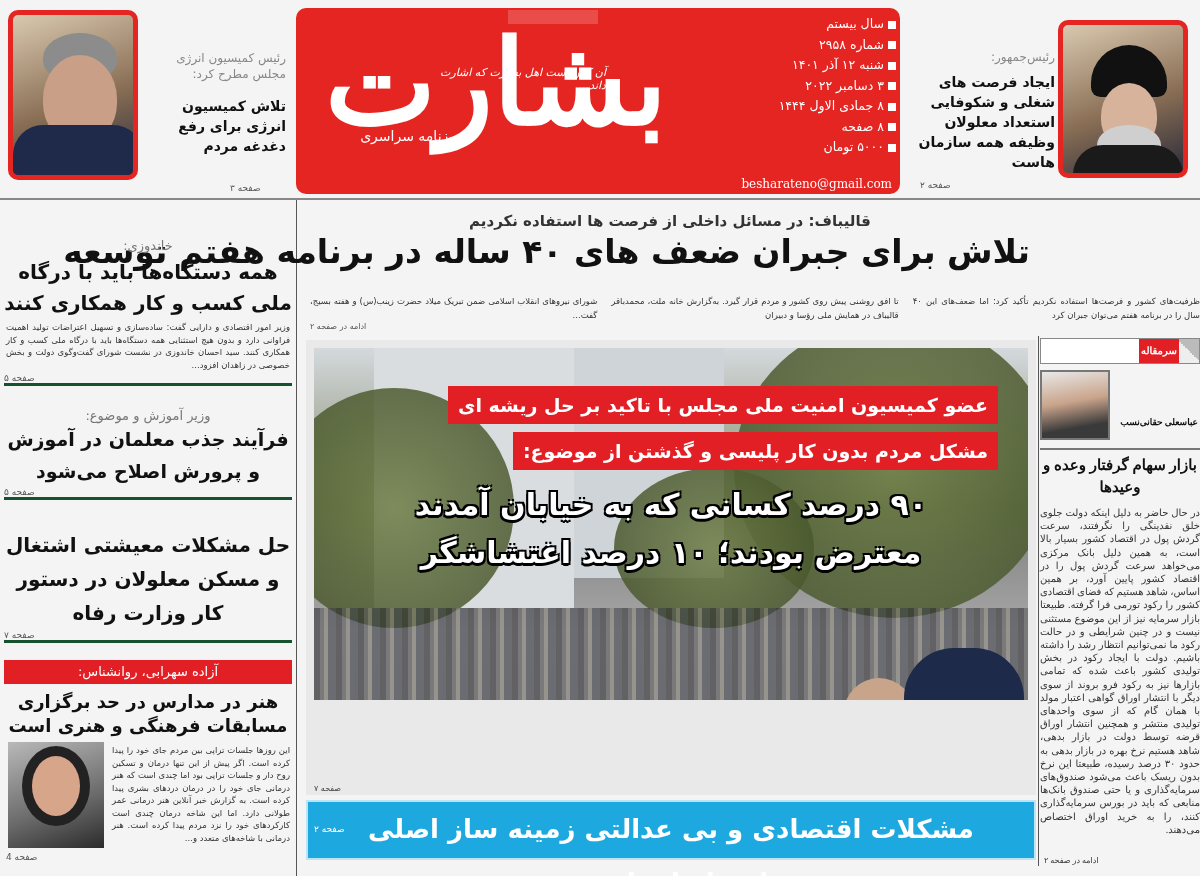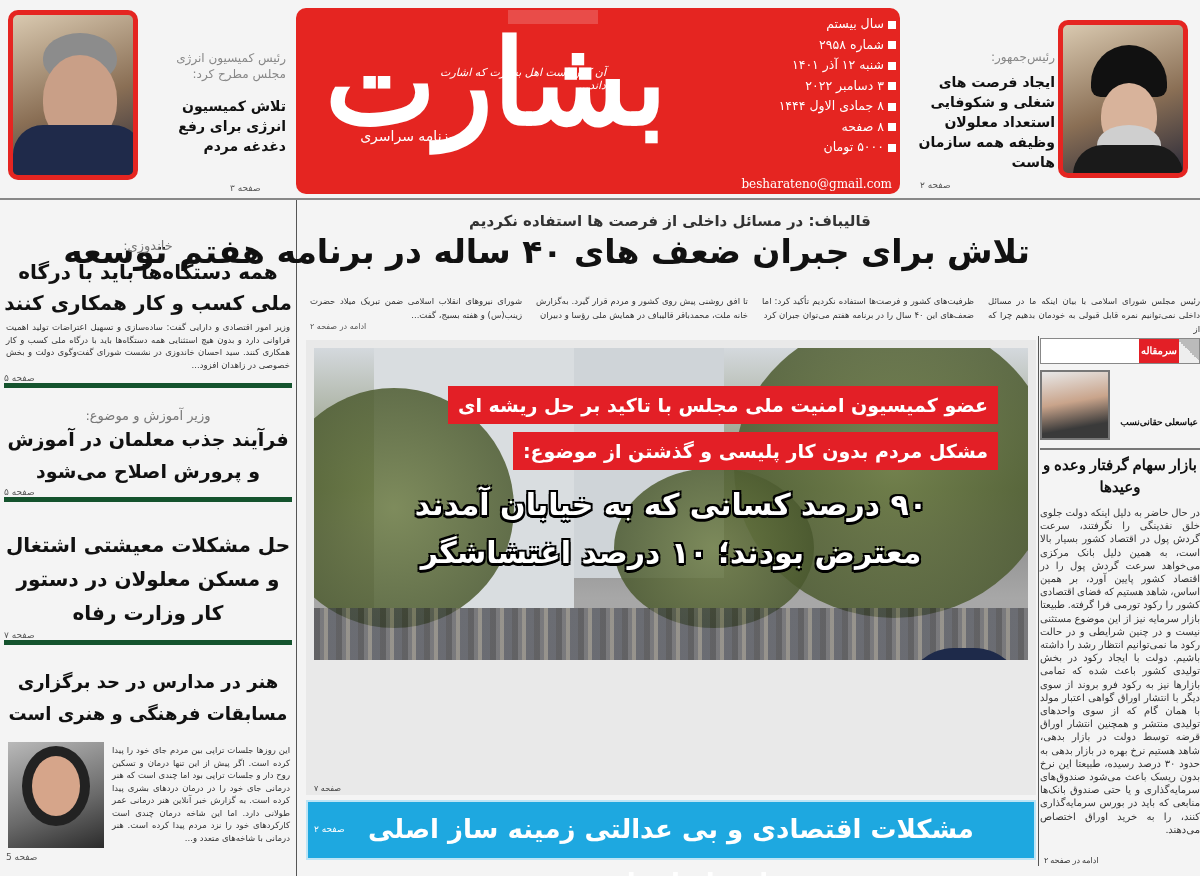--- a/index.html
+++ b/index.html
@@ -30,21 +30,21 @@
   .rule-v { width: 1px; background: #555; }
 
   
   .lead-kicker { left: 310px; top: 212px; width: 720px; font-size: 15px; color: #333; text-align: center; font-weight: bold; }
   .lead-title { left: 310px; top: 232px; width: 720px; font-size: 33px; font-weight: bold; text-align: center; letter-spacing: -0.5px; color: #111; white-space: nowrap; }
   .lead-cols { left: 310px; top: 294px; width: 720px; height: 38px; display: flex; gap: 14px; }
   .lead-cols p { flex: 1; font-size: 8.5px; line-height: 14px; color: #333; text-align: justify; }
 
   
   .main-photo-wrap { left: 306px; top: 340px; width: 730px; height: 455px; background: #e9e9e9; }
-  .main-photo { position: absolute; left: 8px; top: 8px; width: 714px; height: 312px; overflow: hidden;
+  .main-photo { position: absolute; left: 8px; top: 8px; width: 714px; height: 352px; overflow: hidden;
     background:
       linear-gradient(180deg, rgba(210,215,220,0.9) 0%, rgba(150,160,140,0.7) 20%, rgba(110,125,90,0.85) 45%, rgba(120,120,120,0.8) 60%, rgba(160,160,160,0.9) 80%, #a6a6a6 100%); }
   .main-photo .bld { position: absolute; background: #d9dde0; }
   .main-photo .tree { position: absolute; border-radius: 50%; background: radial-gradient(circle,#6e7d45,#3f4d27); opacity: .85; }
   .main-photo .crowd { position: absolute; left: 0; right: 0; top: 260px; height: 170px; background: repeating-linear-gradient(90deg,#2a2a2e 0 6px,#55555a 6px 10px,#8a8478 10px 14px,#3a3d48 14px 22px); opacity: .55; }
   .main-photo .car { position: absolute; left: 300px; top: 370px; width: 220px; height: 70px; background: #c9c9c9; border-radius: 40px 40px 0 0; }
   .main-photo .person { position: absolute; left: 590px; top: 300px; width: 120px; height: 140px; background: #1e2a4a; border-radius: 50px 50px 0 0; }
   .main-photo .person2 { position: absolute; left: 530px; top: 330px; width: 70px; height: 110px; background: #c7a48a; border-radius: 40px 40px 0 0; }
   .overlay-red { position: absolute; background: #e31f26; color: #fff; font-weight: bold; font-size: 19px; line-height: 38px; padding: 0 10px; white-space: nowrap; }
   .overlay-big { position: absolute; color: #fff; font-weight: bold; font-size: 30px; line-height: 44px; text-align: center; width: 714px; left: 0;
@@ -52,21 +52,21 @@
   .photo-ref { position: absolute; left: 8px; bottom: 2px; font-size: 8px; color: #444; }
 
   .blue-banner { left: 306px; top: 800px; width: 730px; height: 60px; background: #1ea8e0; color: #fff; font-weight: bold; font-size: 26px; line-height: 54px; text-align: center; border: 2px solid #bde4f5; }
   .blue-banner .page-ref { position: absolute; left: 6px; bottom: 2px; color: #fff; font-weight: normal; }
 
   
   .lc-block { position: absolute; left: 4px; width: 288px; text-align: center; margin-top: 24px; }
   .lc-kicker { font-size: 13px; color: #777; }
   .lc-title { font-size: 20px; font-weight: bold; line-height: 31px; color: #111; }
   .lc-body { font-size: 8.5px; line-height: 12.5px; color: #333; text-align: justify; padding: 0 2px; }
-  .lc-ref { font-size: 9px; color: #555; text-align: left; border-bottom: 5px solid #14532d; }
+  .lc-ref { font-size: 9px; color: #555; text-align: left; border-bottom: 3px solid #14532d; }
   .red-strip { background: #e31f26; color: #fff; font-size: 13px; line-height: 24px; text-align: center; }
   .portrait-sm { position: absolute; background: linear-gradient(160deg,#b9b9b9,#6a6a6a 60%,#2b2b2b); }
 
   
   .ed-box { left: 1040px; top: 338px; width: 160px; font-family: Liberation Serif, serif; }
   .ed-tag { height: 26px; border: 1px solid #888; position: relative; background: #fff; }
   .ed-tag .lbl { position: absolute; right: 20px; top: 0; width: 40px; height: 24px; background: #e31f26; color: #fff; font-size: 10px; line-height: 24px; text-align: center; font-weight: bold; }
   .ed-tag .corner { position: absolute; right: 0; top: 0; width: 20px; height: 24px; background: linear-gradient(225deg,#bbb 50%,#eee 50%); }
   .ed-photo { position: absolute; left: 0; top: 32px; width: 70px; height: 70px; border: 2px solid #777; background: linear-gradient(170deg,#e8e8e8,#c9a48b 45%,#3a3a3a 80%); }
   .ed-author { position: absolute; right: 2px; top: 78px; font-size: 9px; font-weight: bold; line-height: 12px; }
@@ -113,21 +113,20 @@
 <div class="abs teaser-title" style="left:146px; top:96px; width:140px; text-align:right;">تلاش کمیسیون انرژی برای رفع دغدغه مردم</div>
 <div class="abs page-ref" style="left:230px; top:183px;">صفحه ۳</div>
 
 <div class="abs rule-h" style="left:0; top:198px; width:1200px;"></div>
 <div class="abs rule-v" style="left:296px; top:200px; height:676px;"></div>
 <div class="abs rule-v" style="left:1038px; top:336px; height:530px;"></div>
 
 <div class="abs lead-kicker">قالیباف: در مسائل داخلی از فرصت ها استفاده نکردیم</div>
 <div class="abs lead-title">تلاش برای جبران ضعف های ۴۰ ساله در برنامه هفتم توسعه</div>
 <div class="abs lead-cols" style="left:310px; width:890px;">
-  <p>رئیس مجلس شورای اسلامی با بیان اینکه ما در مسائل داخلی نمی‌توانیم نمره قابل قبولی به خودمان بدهیم چرا که از</p>
   <p>ظرفیت‌های کشور و فرصت‌ها استفاده نکردیم تأکید کرد: اما ضعف‌های این ۴۰ سال را در برنامه هفتم می‌توان جبران کرد</p>
   <p>تا افق روشنی پیش روی کشور و مردم قرار گیرد. به‌گزارش خانه ملت، محمدباقر قالیباف در همایش ملی رؤسا و دبیران</p>
   <p>شورای نیروهای انقلاب اسلامی ضمن تبریک میلاد حضرت زینب(س) و هفته بسیج، گفت...</p>
 </div>
 <div class="abs page-ref" style="left:310px; top:322px; font-size:8px;">ادامه در صفحه ۲</div>
 
 <div class="abs main-photo-wrap">
   <div class="main-photo">
     <div class="bld" style="left:60px; top:0; width:200px; height:260px;"></div>
     <div class="bld" style="left:260px; top:0; width:150px; height:230px; background:#cfd4d8;"></div>
@@ -164,27 +163,28 @@
   <div class="lc-title" style="font-size:19px; line-height:32px;">فرآیند جذب معلمان در آموزش و پرورش اصلاح می‌شود</div>
   <div class="lc-ref">صفحه ۵</div>
 </div>
 
 <div class="lc-block" style="top:504px;">
   <div class="lc-title" style="font-size:20px; line-height:34px;">حل مشکلات معیشتی اشتغال و مسکن معلولان در دستور کار وزارت رفاه</div>
   <div class="lc-ref">صفحه ۷</div>
 </div>
 
 <div class="lc-block" style="top:636px;">
-  <div class="lc-title" style="font-size:18px; line-height:32px; margin-top:6px;">هنر در مدارس در حد برگزاری مسابقات فرهنگی و هنری است</div>
+  <div class="red-strip">آزاده سهرابی، روانشناس:</div>
+  <div class="lc-title" style="font-size:18px; line-height:24px; margin-top:6px;">هنر در مدارس در حد برگزاری مسابقات فرهنگی و هنری است</div>
 </div>
 <div class="portrait-sm" style="left:8px; top:742px; width:96px; height:106px;">
   <div style="position:absolute; left:24px; top:14px; width:48px; height:60px; border-radius:50%; background:#d6a58a; box-shadow:0 0 0 10px #222;"></div>
 </div>
 <div class="abs lc-body" style="left:110px; top:744px; width:182px;">این روزها جلسات تراپی بین مردم جای خود را پیدا کرده است. اگر پیش از این تنها درمان و تسکین روح دار و جلسات تراپی بود اما چندی است که هنر درمانی جای خود را در درمان دردهای بشری پیدا کرده است. به گزارش خبر آنلاین هنر درمانی عمر طولانی دارد. اما این شاخه درمان چندی است کارکردهای خود را نزد مردم پیدا کرده است. هنر درمانی با شاخه‌های متعدد و...</div>
-<div class="abs page-ref" style="left:6px; top:852px;">صفحه 5</div>
+<div class="abs page-ref" style="left:6px; top:852px;">صفحه 4</div>
 
 <div class="abs ed-box" style="height:530px;">
   <div class="ed-tag">
     <div class="corner"></div>
     <div class="lbl">سرمقاله</div>
   </div>
   <div class="ed-photo"></div>
   <div class="ed-author" style="width:80px;">عباسعلی حقانی‌نسب</div>
   <div class="ed-title">بازار سهام گرفتار وعده و وعیدها</div>
   <div class="ed-body">در حال حاضر به دلیل اینکه دولت جلوی خلق نقدینگی را نگرفتند، سرعت گردش پول در اقتصاد کشور بسیار بالا است، به همین دلیل بانک مرکزی می‌خواهد سرعت گردش پول را در اقتصاد کشور پایین آورد، بر همین اساس، شاهد هستیم که فضای اقتصادی کشور را رکود تورمی فرا گرفته. طبیعتا بازار سرمایه نیز از این موضوع مستثنی نیست و در چنین شرایطی و در حالت رکود ما نمی‌توانیم انتظار رشد را داشته باشیم. دولت با ایجاد رکود در بخش تولیدی کشور باعث شده که تمامی بازارها نیز به رکود فرو بروند از سوی دیگر با انتشار اوراق گواهی اعتبار مولد با همان گام که از سوی واحدهای تولیدی منتشر و همچنین انتشار اوراق قرضه توسط دولت در بازار بدهی، شاهد هستیم نرخ بهره در بازار بدهی به حدود ۳۰ درصد رسیده، طبیعتا این نرخ بدون ریسک باعث می‌شود صندوق‌های سرمایه‌گذاری و یا حتی صندوق بانک‌ها منابعی که باید در بورس سرمایه‌گذاری کنند، را به خرید اوراق اختصاص می‌دهند.</div>

